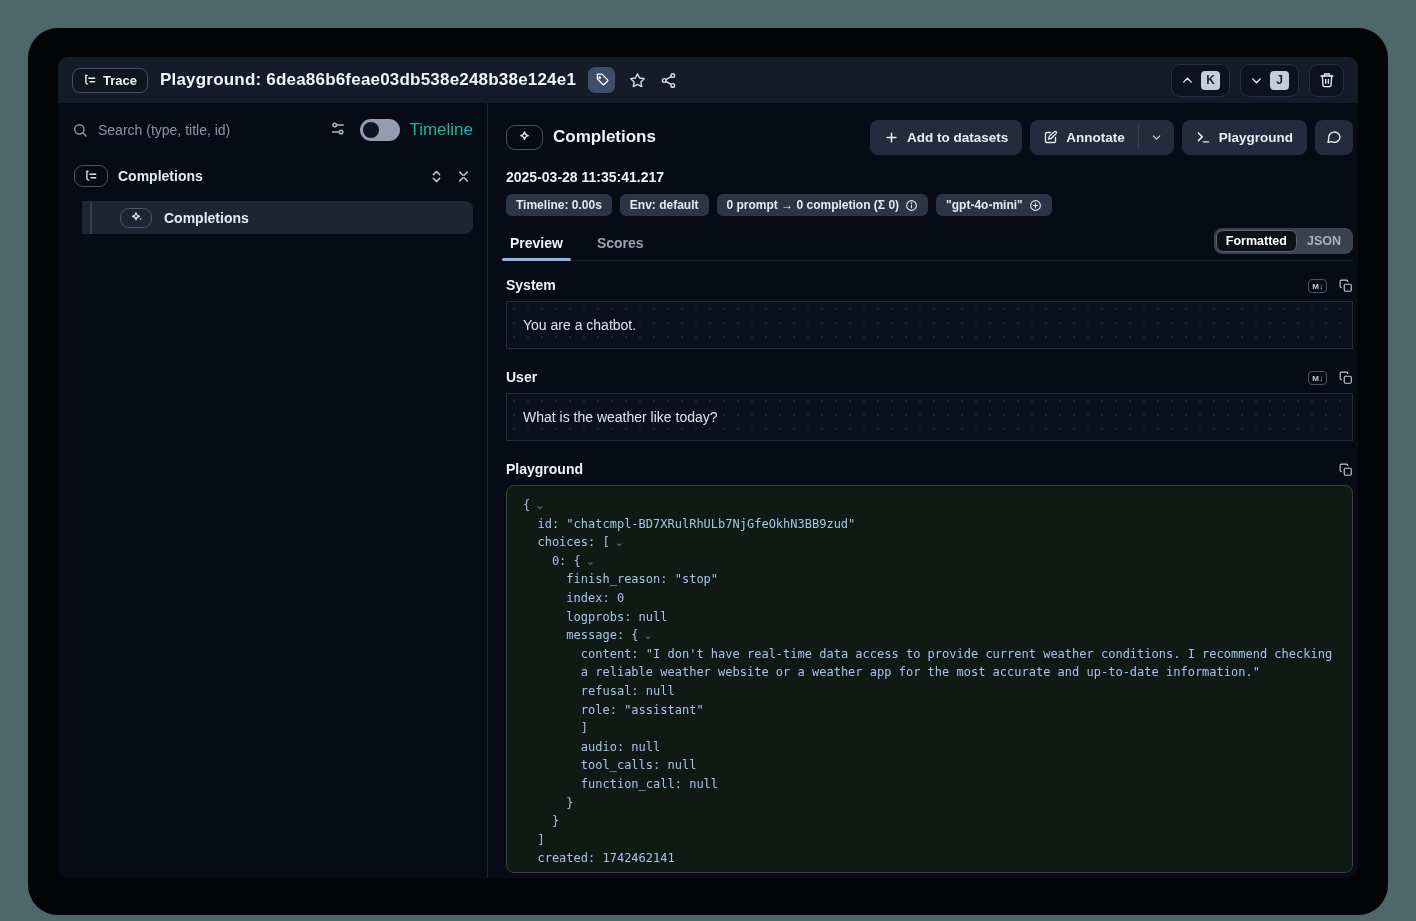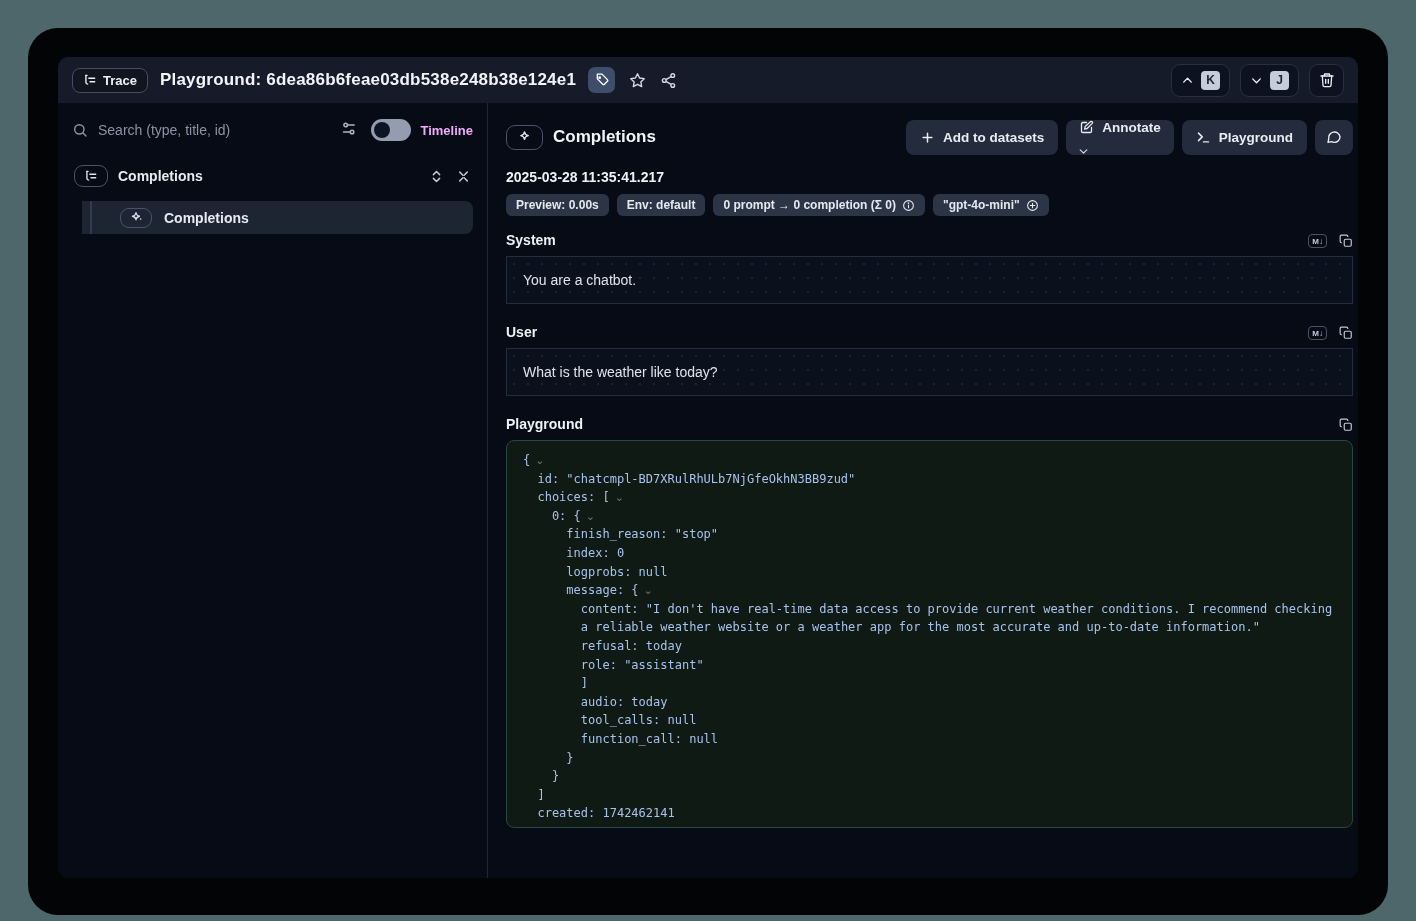--- a/index.html
+++ b/index.html
@@ -22,40 +22,40 @@
 
   
   .app-body { flex:1; display:flex; min-height:0; }
   .sidebar { width:430px; flex:0 0 auto; border-right:1px solid #1f2636; padding:16px 14px 0 14px; }
   .search-row { display:flex; align-items:center; color:#8a93a5; }
   .search-input { flex:1; background:transparent; border:none; outline:none; color:#c7cdd9; font-size:14px; margin-left:10px; font-family:"Liberation Sans", sans-serif; }
   .search-input::placeholder { color:#8a93a5; }
   .sliders-icon { color:#aeb5c2; margin:0 14px 0 6px; cursor:pointer; }
   .toggle { width:40px; height:22px; border-radius:11px; background:#949db0; position:relative; cursor:pointer; flex:0 0 auto; }
   .toggle .knob { position:absolute; left:3px; top:3px; width:16px; height:16px; border-radius:50%; background:#0d1524; }
-  .toggle-label { color:#f0abfc; font-size:13px; font-weight:bold; margin-left:9px; }
+  .toggle-label { color:#14b8a6; font-size:17px; font-weight:normal; margin-left:9px; }
 
   .tree-root { display:flex; align-items:center; margin-top:24px; padding:0 2px; cursor:pointer; }
   .node-badge { display:flex; align-items:center; justify-content:center; border:1.5px solid #4a5368; border-radius:9px; padding:3px 9px; color:#dde2ec; }
   .tree-label { color:#e8ebf1; font-size:14px; font-weight:bold; margin-left:10px; }
   .tree-actions { margin-left:auto; display:flex; gap:12px; color:#c3c9d6; }
   .tree-actions span { cursor:pointer; display:flex; }
 
   .tree-child { display:flex; align-items:center; margin-top:14px; margin-left:10px; height:33px; background:#1d2533; border-radius:0 8px 8px 0; cursor:pointer; position:relative; }
   .guide-line { position:absolute; left:8px; top:0; bottom:0; width:2px; background:#323c50; }
   .tree-child .node-badge { margin-left:38px; padding:2px 8px; }
   .tree-child .tree-label { margin-left:12px; }
 
   
   .main { flex:1; min-width:0; padding:16px 5px 0 18px; display:flex; flex-direction:column; }
   .title-row { display:flex; align-items:center; height:36px; }
   .obs-title { color:#f2f4f8; font-size:17px; font-weight:bold; margin-left:10px; }
   .title-actions { margin-left:auto; display:flex; align-items:center; gap:8px; }
   .btn { display:flex; align-items:center; gap:8px; background:#232b3c; color:#e8ecf3; font-size:13.5px; font-weight:bold; border:none; border-radius:8px; height:35px; padding:0 14px; cursor:pointer; font-family:"Liberation Sans", sans-serif; }
-  .split-btn { display:flex; align-items:stretch; background:#232b3c; border-radius:8px; height:35px;flex-direction:column; }
+  .split-btn { display:flex; align-items:stretch; background:#232b3c; border-radius:8px; height:35px; }
   .split-main { display:flex; align-items:center; gap:8px; color:#e8ecf3; font-size:13.5px; font-weight:bold; padding:0 13px; cursor:pointer; }
   .split-divider { width:1px; background:#3a4254; margin:5px 0; }
   .split-caret { display:flex; align-items:center; padding:0 11px; color:#cdd3de; cursor:pointer; }
   .icon-btn { width:38px; height:35px; background:#232b3c; border-radius:8px; display:flex; align-items:center; justify-content:center; color:#e8ecf3; cursor:pointer; }
 
   .timestamp { color:#eef1f6; font-size:14px; font-weight:bold; margin-top:14px; }
   .badges-row { display:flex; align-items:center; gap:8px; margin-top:9px; }
   .badge { display:flex; align-items:center; gap:6px; background:#2b3546; color:#e5e9f0; font-size:12px; font-weight:bold; border-radius:6px; padding:4px 10px; white-space:nowrap; }
   .badge svg { cursor:pointer; }
 
@@ -263,21 +263,21 @@
                   </svg>
                 </span>
             </div>
           </div>
         </div>
 
         <div class="timestamp">2025-03-28 11:35:41.217</div>
 
         <div class="badges-row" id="badges-row">
             <span class="badge">
-              <span>Preview: 0.00s</span>
+              <span>Timeline: 0.00s</span>
             </span>
             <span class="badge">
               <span>Env: default</span>
             </span>
             <span class="badge">
               <span>0 prompt → 0 completion (Σ 0)</span>
               <span style="display: flex;">
                 <svg width="13" height="13" viewBox="0 0 24 24" fill="none" stroke="currentColor" stroke-width="2">
                   <circle cx="12" cy="12" r="9"></circle>
                   <path d="M12 11v5" stroke-linecap="round"></path>
@@ -289,20 +289,28 @@
               <span>"gpt-4o-mini"</span>
               <span style="display: flex;">
                 <svg width="13" height="13" viewBox="0 0 24 24" fill="none" stroke="currentColor" stroke-width="2">
                   <circle cx="12" cy="12" r="9"></circle>
                   <path d="M12 8v8M8 12h8" stroke-linecap="round"></path>
                 </svg>
               </span>
             </span>
           </div>
 
+        <div class="tabs-row">
+          <span class="tab active">Preview</span>
+          <span class="tab inactive">Scores</span>
+          <div class="seg-control">
+            <span class="seg active">Formatted</span>
+            <span class="seg inactive">JSON</span>
+          </div>
+        </div>
 
         <div class="section-hdr">
           <span class="section-title">System</span>
           <span class="section-icons">
             <span class="md-icon">M↓</span>
             <span class="copy-icon">
                 <svg width="14" height="14" viewBox="0 0 24 24" fill="none" stroke="currentColor" stroke-width="2">
                   <rect x="9" y="9" width="12" height="12" rx="2"></rect>
                   <path d="M5 15H4a2 2 0 0 1-2-2V4a2 2 0 0 1 2-2h9a2 2 0 0 1 2 2v1"></path>
                 </svg>
@@ -339,24 +347,24 @@
         <div class="code-box" id="code-box">
             <div class="code-line" style="padding-left: 0ch;">{<span class="caret">⌄</span></div>
             <div class="code-line" style="padding-left: 2ch;">id: "chatcmpl-BD7XRulRhULb7NjGfeOkhN3BB9zud"</div>
             <div class="code-line" style="padding-left: 2ch;">choices: [<span class="caret">⌄</span></div>
             <div class="code-line" style="padding-left: 4ch;">0: {<span class="caret">⌄</span></div>
             <div class="code-line" style="padding-left: 6ch;">finish_reason: "stop"</div>
             <div class="code-line" style="padding-left: 6ch;">index: 0</div>
             <div class="code-line" style="padding-left: 6ch;">logprobs: null</div>
             <div class="code-line" style="padding-left: 6ch;">message: {<span class="caret">⌄</span></div>
             <div class="code-line" style="padding-left: 8ch;">content: "I don't have real-time data access to provide current weather conditions. I recommend checking a reliable weather website or a weather app for the most accurate and up-to-date information."</div>
-            <div class="code-line" style="padding-left: 8ch;">refusal: today</div>
+            <div class="code-line" style="padding-left: 8ch;">refusal: null</div>
             <div class="code-line" style="padding-left: 8ch;">role: "assistant"</div>
             <div class="code-line" style="padding-left: 8ch;">]</div>
-            <div class="code-line" style="padding-left: 8ch;">audio: today</div>
+            <div class="code-line" style="padding-left: 8ch;">audio: null</div>
             <div class="code-line" style="padding-left: 8ch;">tool_calls: null</div>
             <div class="code-line" style="padding-left: 8ch;">function_call: null</div>
             <div class="code-line" style="padding-left: 6ch;">}</div>
             <div class="code-line" style="padding-left: 4ch;">}</div>
             <div class="code-line" style="padding-left: 2ch;">]</div>
             <div class="code-line" style="padding-left: 2ch;">created: 1742462141</div>
           </div>
 
       </div>
     </div>

